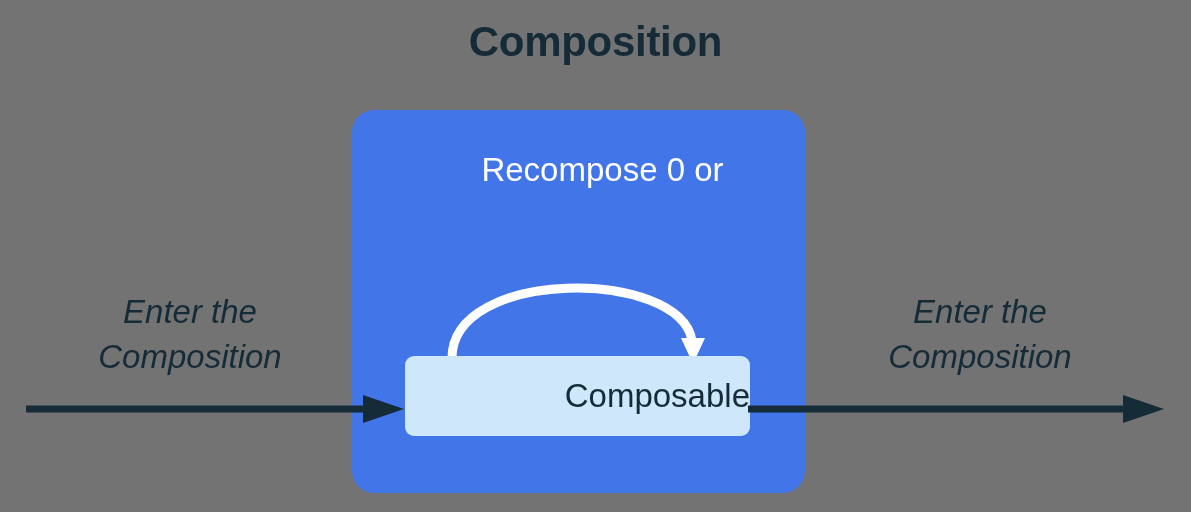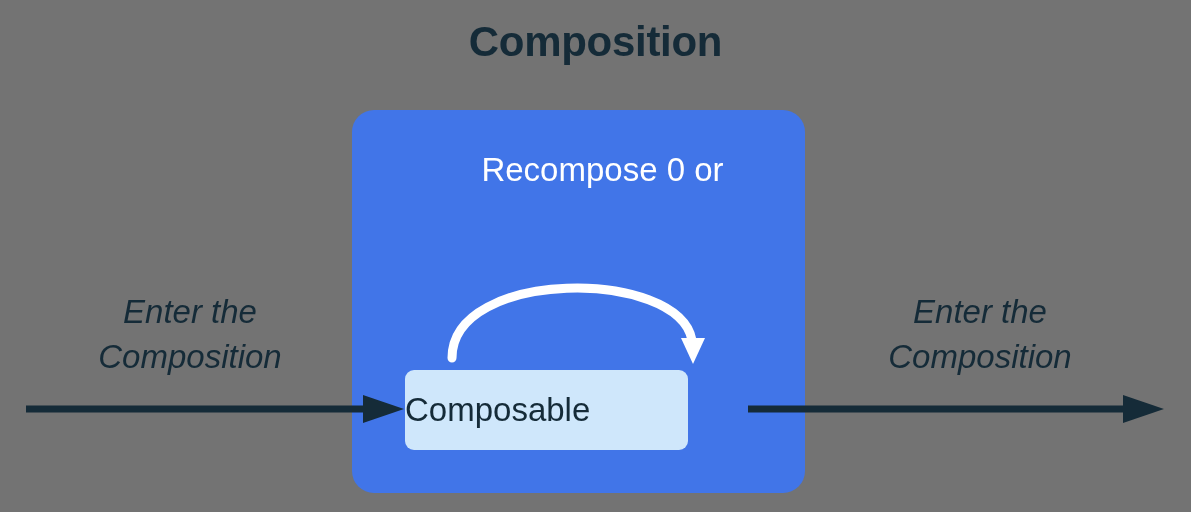--- a/index.html
+++ b/index.html
@@ -64,28 +64,28 @@
     top: 240px;
     width: 290px;
     height: 130px;
     pointer-events: none;
   }
 
   
   #composable-box {
     position: absolute;
     left: 405px;
-    top: 370px;
-    width: 283px;
+    top: 356px;
+    width: 345px;
     height: 80px;
     background: #CFE7FB;
     border-radius: 9px;
     display: flex;
     align-items: center;
-    justify-content: flex-start;
+    justify-content: flex-end;
   }
   #composable-label {
     color: #152B38;
     font-size: 33px;
     line-height: 1.1;
     white-space: nowrap;
   }
 
   
   .flow-arrow {

